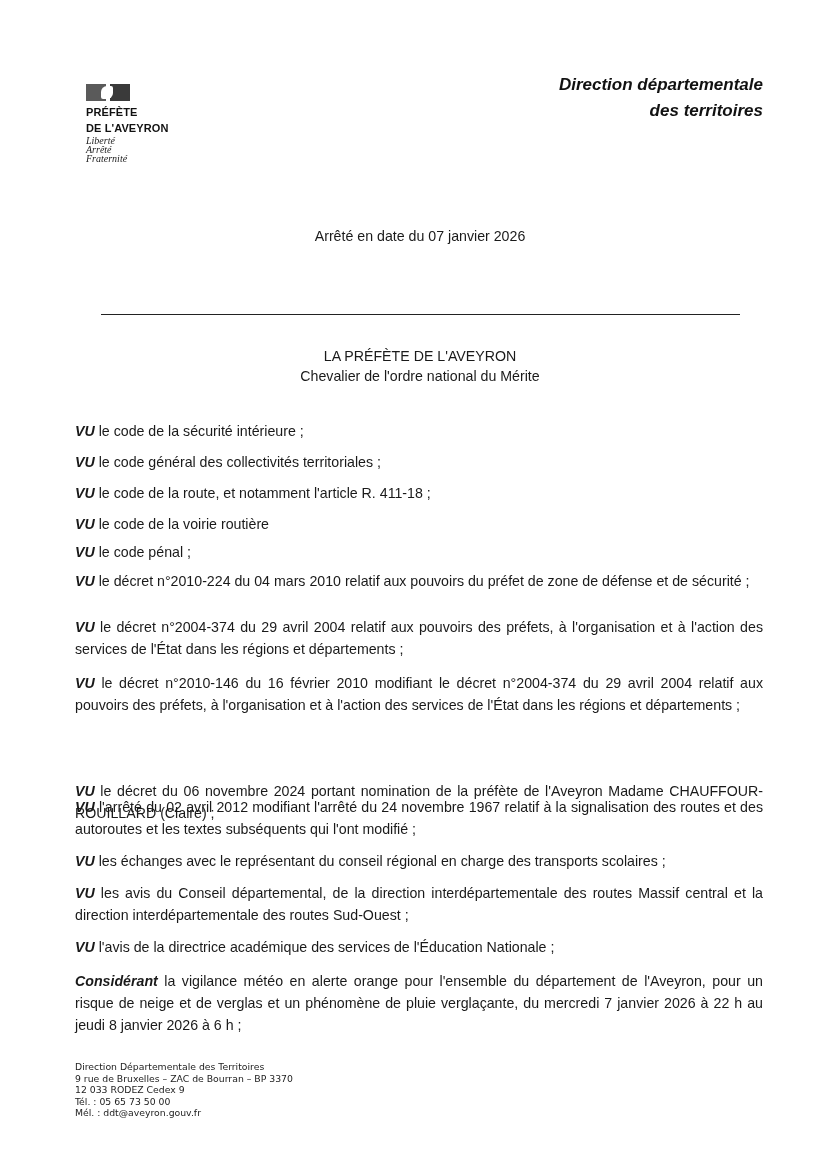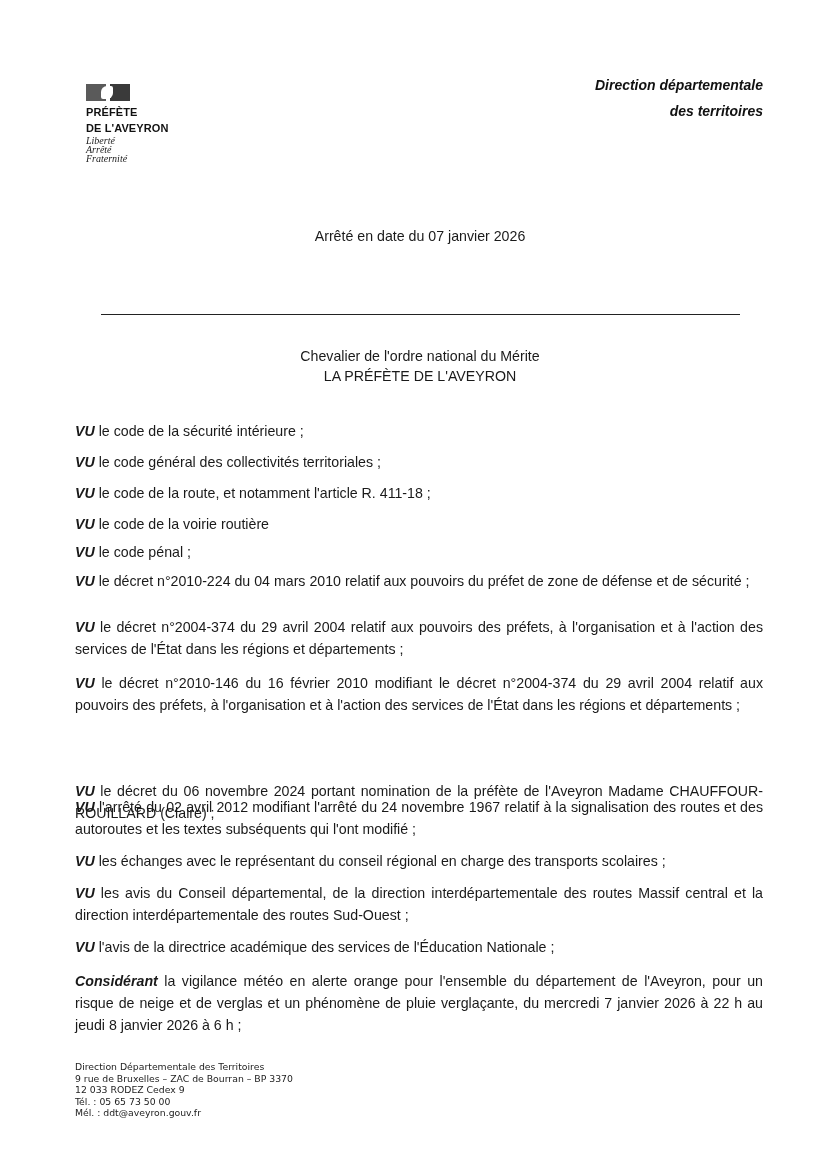--- a/index.html
+++ b/index.html
@@ -7,21 +7,21 @@
       width: 827px; height: 1169px; position: relative; overflow: hidden;
       font-family: "Liberation Sans", sans-serif; color: #1a1a1a;
     }
     .logo { position: absolute; left: 86px; top: 84px; }
     .marianne { width: 44px; height: 17px; position: relative; margin-bottom: 3px; }
     .marianne .l { position: absolute; left: 0; top: 0; width: 20px; height: 17px; background: #5a5a5a; }
     .marianne .r { position: absolute; left: 24px; top: 0; width: 20px; height: 17px; background: #3a3a3a; }
     .marianne .m { position: absolute; left: 15px; top: 2px; width: 12px; height: 13px; background: #fff; border-radius: 6px 2px 6px 2px; }
     .prefete-name { font-weight: bold; font-size: 11px; line-height: 16px; letter-spacing: 0.1px; color: #111; }
     .devise { font-family: "Liberation Serif", serif; font-style: italic; font-size: 10px; line-height: 9px; margin-top: 0; color: #222; }
-    .ddt { position: absolute; right: 64px; top: 72px; text-align: right; font-weight: bold; font-style: italic; font-size: 14px; line-height: 26px; color: #111; margin-left: 45px; }
+    .ddt { position: absolute; right: 64px; top: 72px; text-align: right; font-weight: bold; font-style: italic; font-size: 17px; line-height: 26px; color: #111; margin-left: 45px; }
     .center { position: absolute; left: 80px; width: 680px; text-align: center; font-size: 14.2px; line-height: 20px; margin-top: 8px; }
     .rule { position: absolute; left: 101px; top: 314px; width: 639px; height: 1px; background: #222; }
     .body { position: absolute; left: 75px; width: 688px; font-size: 14.2px; line-height: 22px; text-align: justify; }
     .para { margin: 0; }
     .kw { font-weight: bold; font-style: italic; }
     .footer { position: absolute; left: 75px; top: 1061px; font-family: "DejaVu Sans", sans-serif; font-size: 9.3px; line-height: 11.5px; color: #222; }
   </style>
 </head>
 <body>
 
@@ -45,22 +45,22 @@
   <div>des territoires</div>
 </div>
 
 <div class="center" style="top:218px;">Arrêté en date du 07 janvier 2026</div>
 <div class="center" style="top:251px;">
 </div>
 
 <div class="rule"></div>
 
 <div class="center" style="top:338px;">
+  <div>LA PRÉFÈTE DE L'AVEYRON</div>
   <div>Chevalier de l'ordre national du Mérite</div>
-  <div>LA PRÉFÈTE DE L'AVEYRON</div>
 </div>
 
 <div class="body" id="visas-block" style="top: 420px;">
     <p class="para" style="position: absolute; left: 0px; width: 688px; top: 0px;"><span class="kw">VU</span><span> le code de la sécurité intérieure ;</span></p>
     <p class="para" style="position: absolute; left: 0px; width: 688px; top: 31px;"><span class="kw">VU</span><span> le code général des collectivités territoriales ;</span></p>
     <p class="para" style="position: absolute; left: 0px; width: 688px; top: 62px;"><span class="kw">VU</span><span> le code de la route, et notamment l'article R. 411-18 ;</span></p>
     <p class="para" style="position: absolute; left: 0px; width: 688px; top: 93px;"><span class="kw">VU</span><span> le code de la voirie routière</span></p>
     <p class="para" style="position: absolute; left: 0px; width: 688px; top: 121px;"><span class="kw">VU</span><span> le code pénal ;</span></p>
     <p class="para" style="position: absolute; left: 0px; width: 688px; top: 150px;"><span class="kw">VU</span><span> le décret n°2010-224 du 04 mars 2010 relatif aux pouvoirs du préfet de zone de défense et de sécurité ;</span></p>
     <p class="para" style="position: absolute; left: 0px; width: 688px; top: 196px;"><span class="kw">VU</span><span> le décret n°2004-374 du 29 avril 2004 relatif aux pouvoirs des préfets, à l'organisation et à l'action des services de l'État dans les régions et départements ;</span></p>

